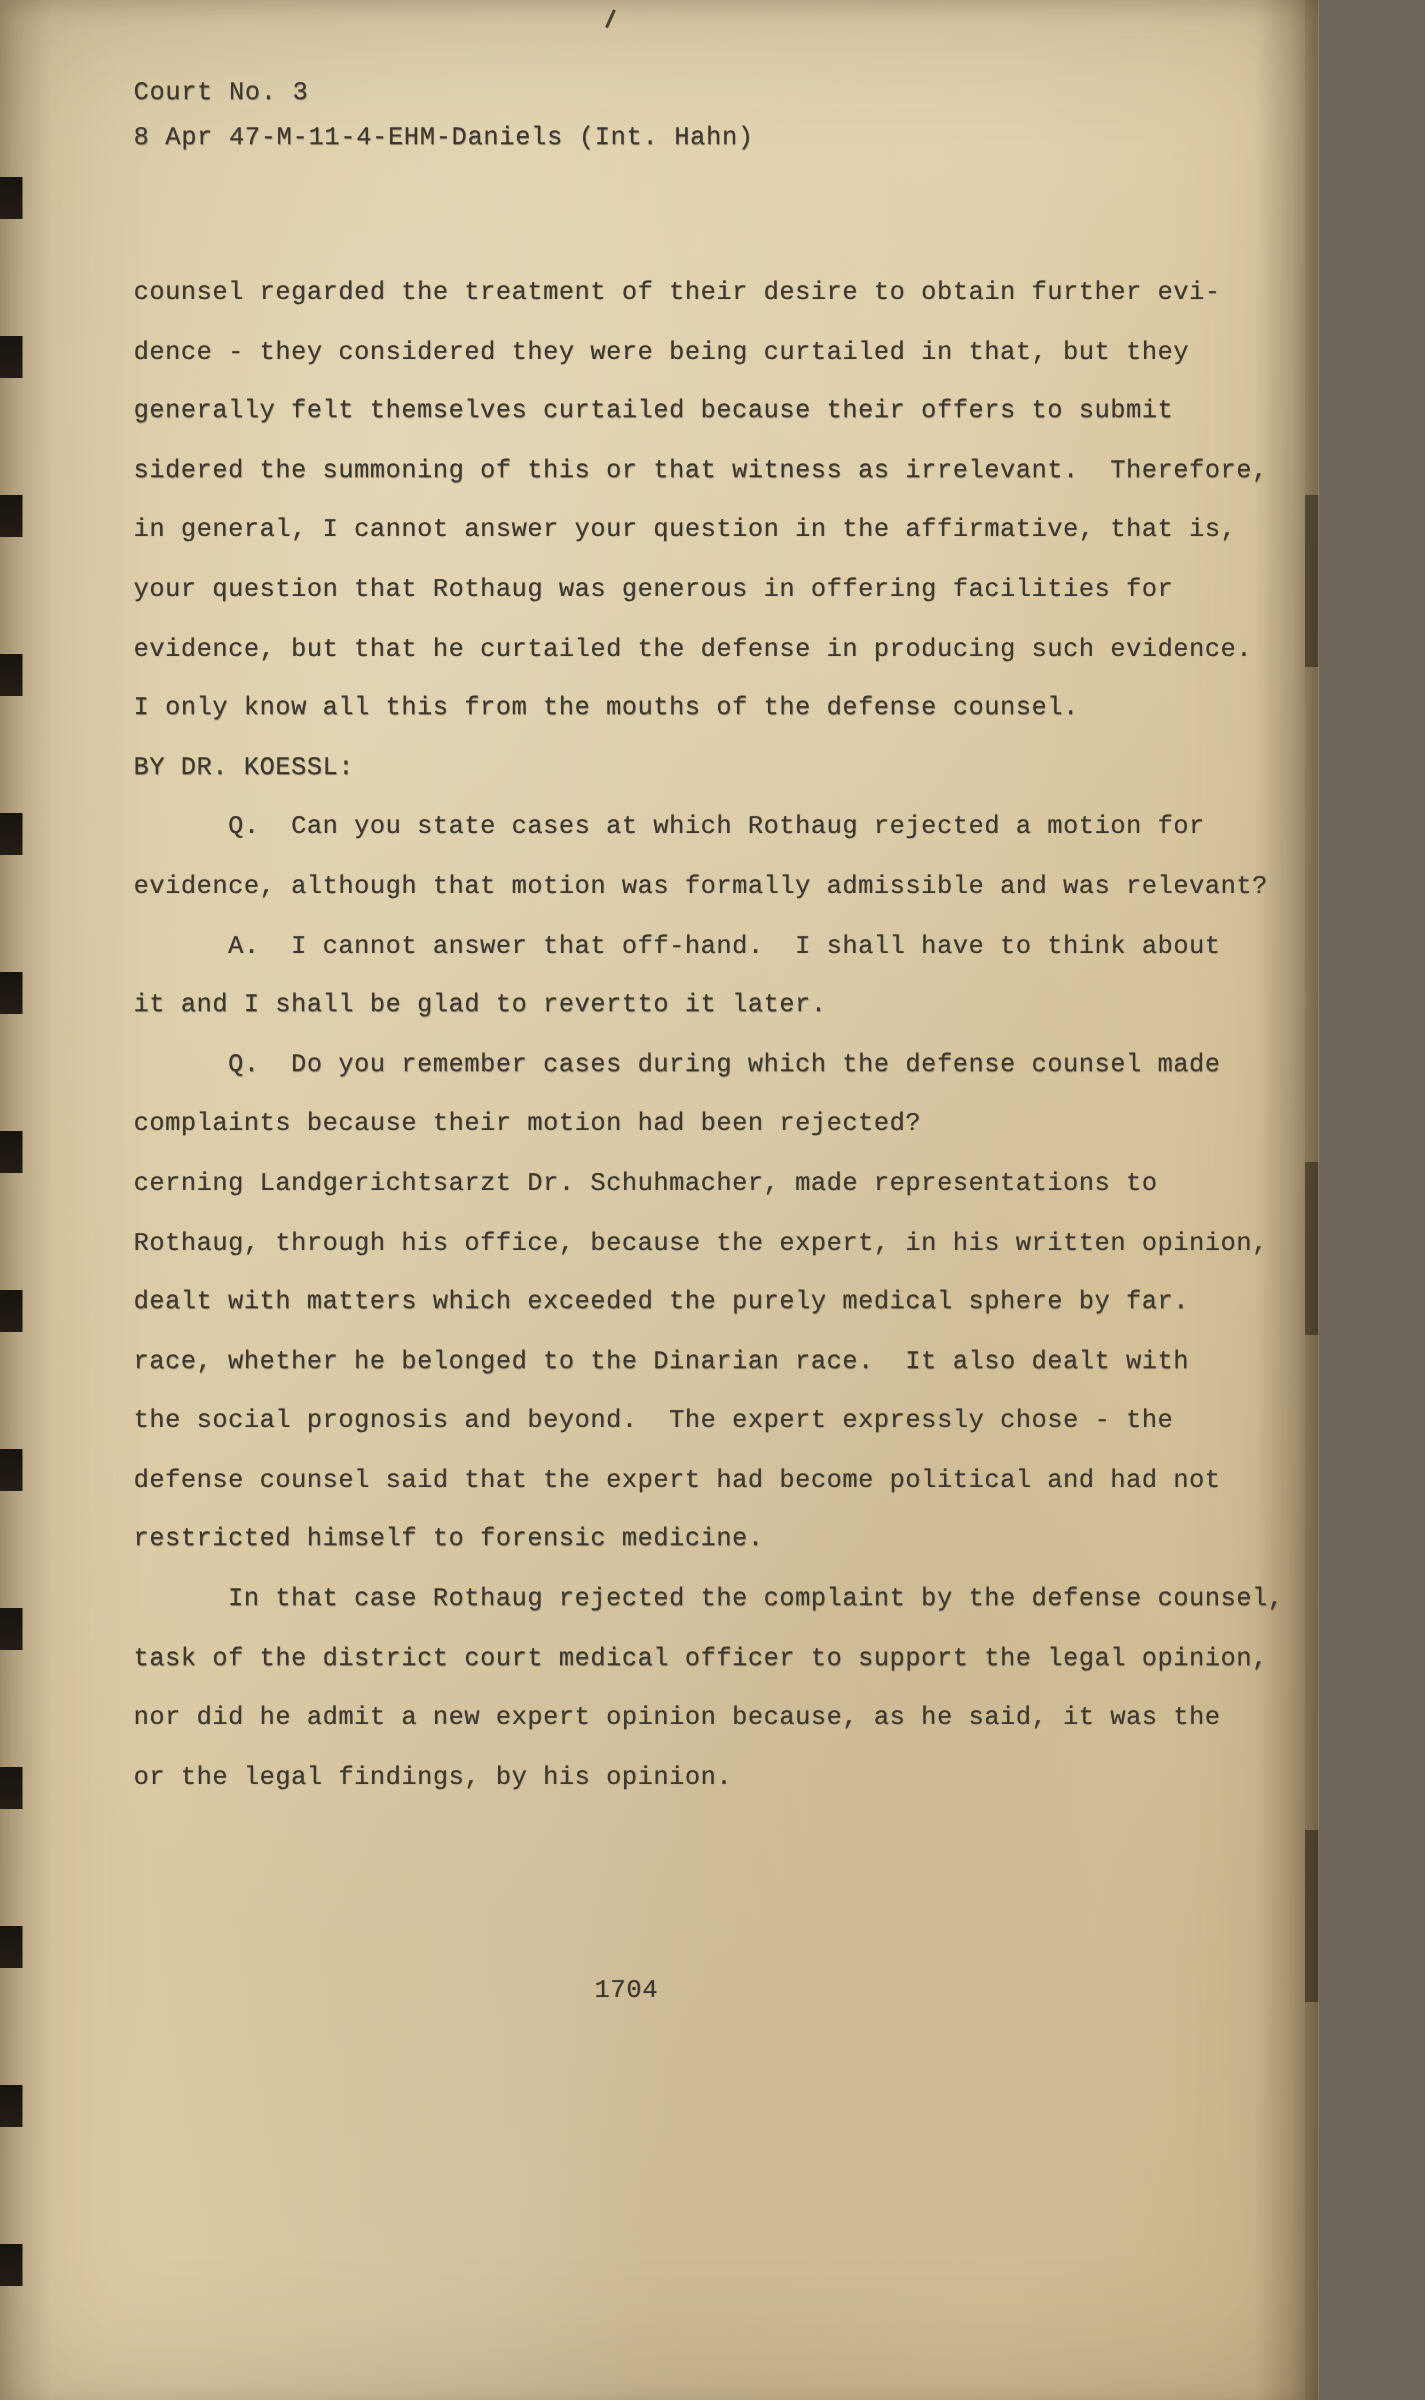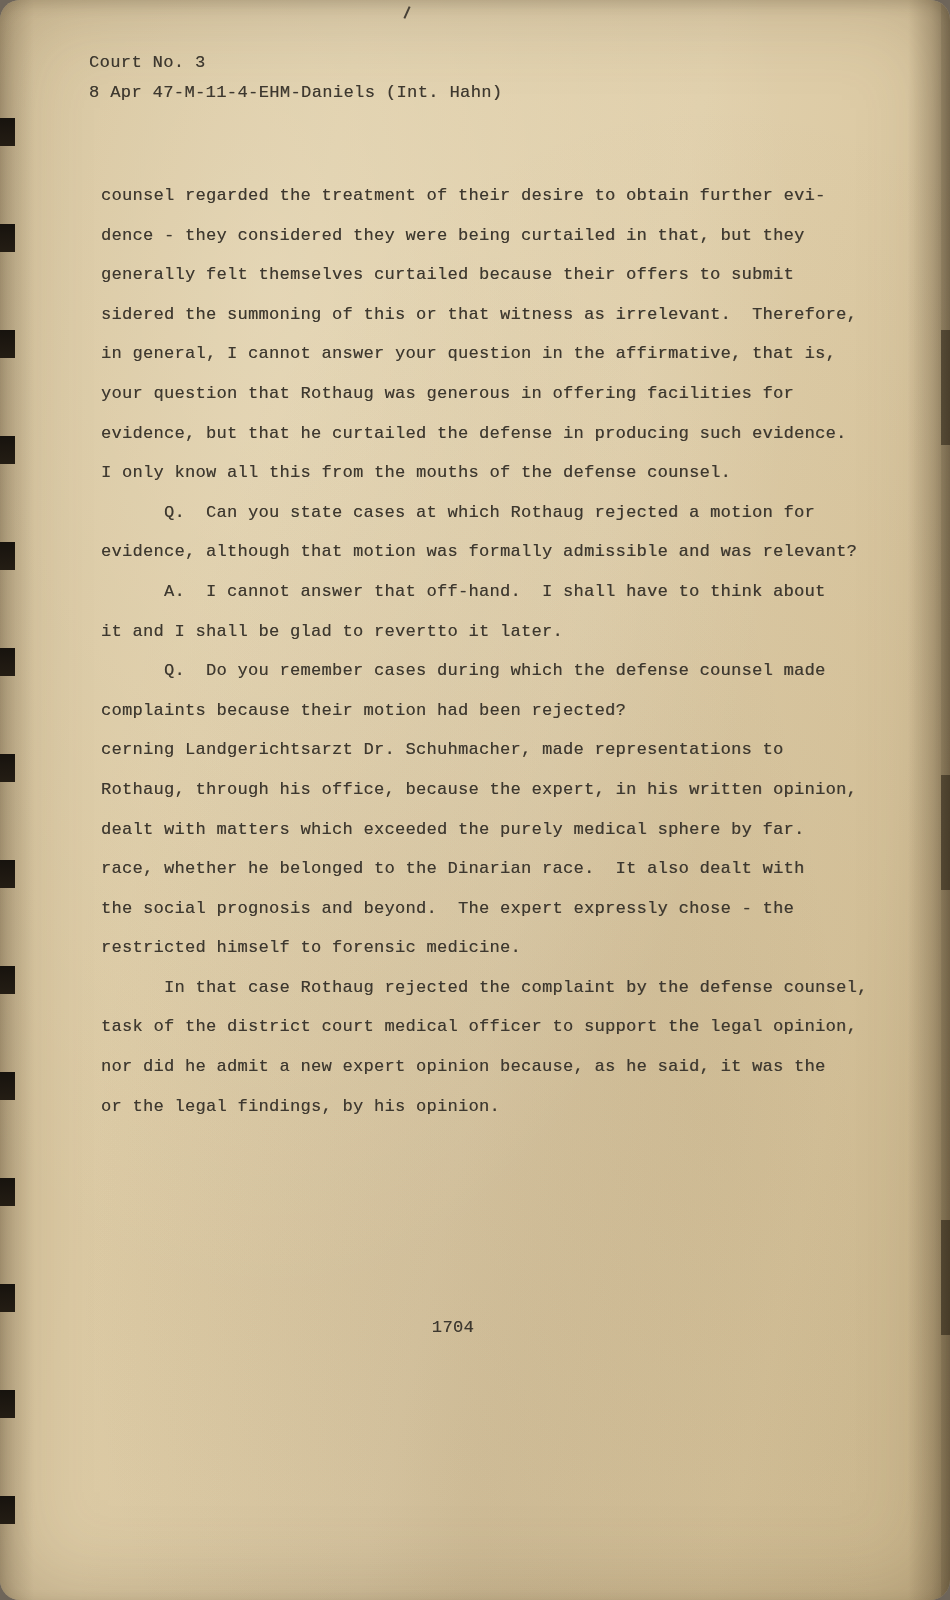--- a/index.html
+++ b/index.html
@@ -5,31 +5,30 @@
   * { margin: 0; padding: 0; box-sizing: border-box; }
   :root {
     --paper: #dac8a2;
     --ink: #3d382f;
   }
   html, body { background: #6e655a; }
   body { font-family: "Liberation Mono", "DejaVu Sans Mono", monospace; }
 
   .page {
     position: relative;
-    width: 950px;
+    width: 879px;
     height: 1600px;
     overflow: hidden;
     background-color: var(--paper);
     background-image:
       radial-gradient(ellipse at 28% 18%, rgba(255, 250, 232, 0.28), transparent 55%),
       radial-gradient(ellipse at 75% 70%, rgba(125, 100, 62, 0.10), transparent 65%),
       radial-gradient(ellipse at 50% 95%, rgba(120, 95, 58, 0.12), transparent 60%),
       linear-gradient(103deg, #d1bd94 0%, #dbc9a3 28%, #e0cfab 55%, #d9c69e 82%, #cab68c 100%);
     box-shadow: inset 0 0 90px rgba(92, 72, 42, 0.28), inset 0 4px 14px rgba(70, 55, 30, 0.22);
-    border-radius: 20px;
   }
 
   
   .binding-strip {
     position: absolute;
     left: 0;
     top: 40px;
     width: 15px;
     height: calc(100% - 40px);
     background: repeating-linear-gradient(
@@ -95,21 +94,20 @@
     top: 176px;
     color: var(--ink);
   }
   .body-line {
     white-space: pre;
     font-size: 17px;
     height: 39.6px;
     line-height: 39.6px;
     letter-spacing: 0.3px;
     text-shadow: 0.3px 0.4px 0.6px rgba(52, 46, 38, 0.55);
-    margin-left: 12px;
   }
 
   .page-number {
     position: absolute;
     left: 0;
     right: 0;
     top: 1318px;
     text-align: center;
     transform: translateX(-22px);
     font-size: 17px;
@@ -136,31 +134,33 @@
 
   <div class="body-lines">
       <div class="body-line">counsel regarded the treatment of their desire to obtain further evi-</div>
       <div class="body-line">dence - they considered they were being curtailed in that, but they</div>
       <div class="body-line">generally felt themselves curtailed because their offers to submit</div>
       <div class="body-line">sidered the summoning of this or that witness as irrelevant.  Therefore,</div>
       <div class="body-line">in general, I cannot answer your question in the affirmative, that is,</div>
       <div class="body-line">your question that Rothaug was generous in offering facilities for</div>
       <div class="body-line">evidence, but that he curtailed the defense in producing such evidence.</div>
       <div class="body-line">I only know all this from the mouths of the defense counsel.</div>
+      <div class="body-line">BY DR. KOESSL:</div>
       <div class="body-line">      Q.  Can you state cases at which Rothaug rejected a motion for</div>
       <div class="body-line">evidence, although that motion was formally admissible and was relevant?</div>
       <div class="body-line">      A.  I cannot answer that off-hand.  I shall have to think about</div>
       <div class="body-line">it and I shall be glad to revertto it later.</div>
       <div class="body-line">      Q.  Do you remember cases during which the defense counsel made</div>
       <div class="body-line">complaints because their motion had been rejected?</div>
       <div class="body-line">cerning Landgerichtsarzt Dr. Schuhmacher, made representations to</div>
       <div class="body-line">Rothaug, through his office, because the expert, in his written opinion,</div>
       <div class="body-line">dealt with matters which exceeded the purely medical sphere by far.</div>
       <div class="body-line">race, whether he belonged to the Dinarian race.  It also dealt with</div>
       <div class="body-line">the social prognosis and beyond.  The expert expressly chose - the</div>
+      <div class="body-line">defense counsel said that the expert had become political and had not</div>
       <div class="body-line">restricted himself to forensic medicine.</div>
       <div class="body-line">      In that case Rothaug rejected the complaint by the defense counsel,</div>
       <div class="body-line">task of the district court medical officer to support the legal opinion,</div>
       <div class="body-line">nor did he admit a new expert opinion because, as he said, it was the</div>
       <div class="body-line">or the legal findings, by his opinion.</div>
     </div>
 
   <div class="page-number">1704</div>
 
 </div>

